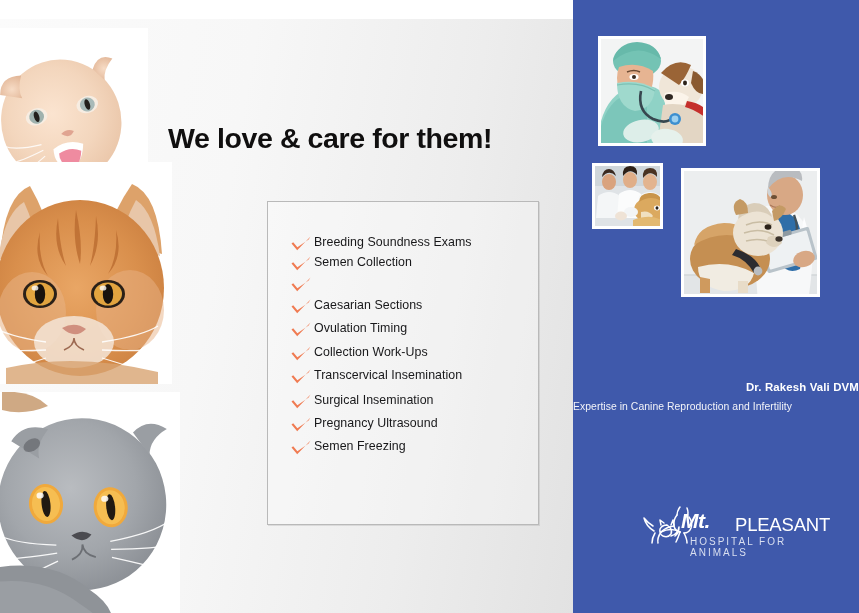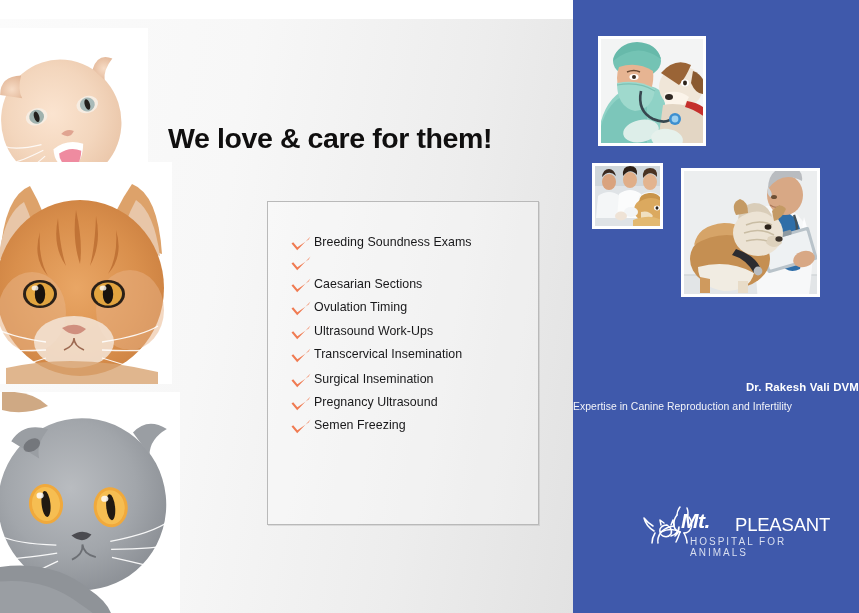--- a/index.html
+++ b/index.html
@@ -326,20 +326,28 @@
 
     <div class="service-row" style="height:20px">
       <span class="check">
         <svg viewBox="0 0 22 18">
             <path d="M1.5 8.6 L7.2 15.2 L20.5 1.6 L18.6 4.4 L7.4 12.2 L3.2 7.2 Z" fill="#f07b52"></path>
           </svg>
       </span>
       <span class="service-label">Breeding Soundness Exams</span>
     </div>
 
+    <div class="service-row" style="height:21px">
+      <span class="check">
+        <svg viewBox="0 0 22 18">
+            <path d="M1.5 8.6 L7.2 15.2 L20.5 1.6 L18.6 4.4 L7.4 12.2 L3.2 7.2 Z" fill="#f07b52"></path>
+          </svg>
+      </span>
+      <span class="service-label">Semen Collection</span>
+    </div>
 
     <div class="service-row" style="height:22px">
       <span class="check">
         <svg viewBox="0 0 22 18">
             <path d="M1.5 8.6 L7.2 15.2 L20.5 1.6 L18.6 4.4 L7.4 12.2 L3.2 7.2 Z" fill="#f07b52"></path>
           </svg>
       </span>
     </div>
 
     <div class="service-row" style="height:23px">
@@ -359,21 +367,21 @@
       </span>
       <span class="service-label">Ovulation Timing</span>
     </div>
 
     <div class="service-row" style="height:23px">
       <span class="check">
         <svg viewBox="0 0 22 18">
             <path d="M1.5 8.6 L7.2 15.2 L20.5 1.6 L18.6 4.4 L7.4 12.2 L3.2 7.2 Z" fill="#f07b52"></path>
           </svg>
       </span>
-      <span class="service-label">Ultrasound Work-Ups</span>
+      <span class="service-label">Collection Work-Ups</span>
     </div>
 
     <div class="service-row" style="height:25px">
       <span class="check">
         <svg viewBox="0 0 22 18">
             <path d="M1.5 8.6 L7.2 15.2 L20.5 1.6 L18.6 4.4 L7.4 12.2 L3.2 7.2 Z" fill="#f07b52"></path>
           </svg>
       </span>
       <span class="service-label">Transcervical Insemination</span>
     </div>

